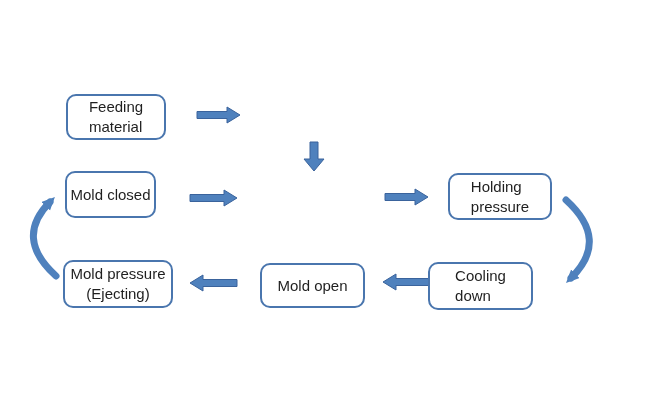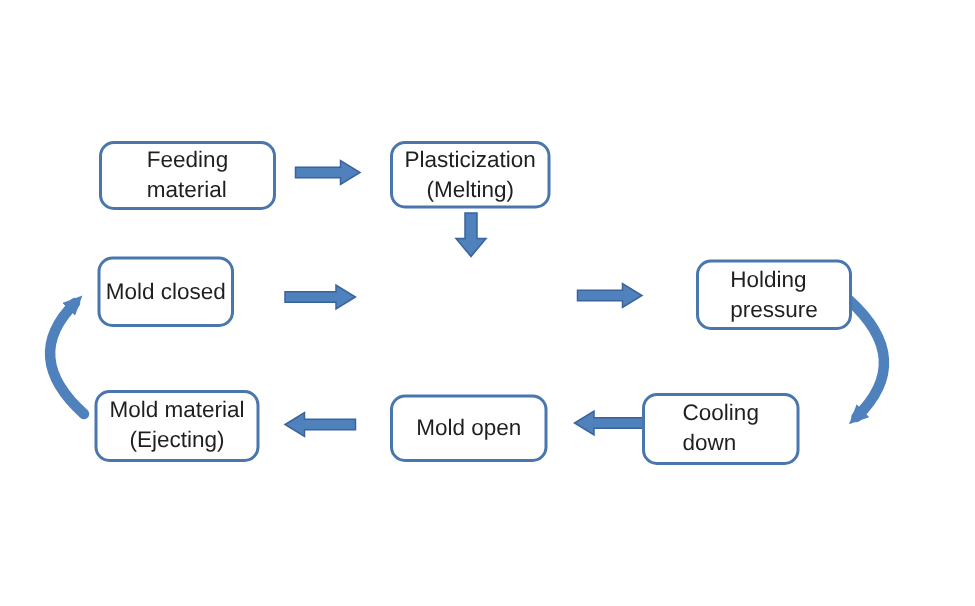--- a/index.html
+++ b/index.html
@@ -16,25 +16,25 @@
     position:absolute;box-sizing:border-box;
     background:var(--box-fill,#ffffff);
     border:2px solid var(--box-border,#4a76ae);
     border-radius:10px;
     display:flex;align-items:center;justify-content:center;
     color:var(--text,#1f1f1f);
     font-size:15px;line-height:20px;
   }
   .node .lbl{white-space:pre-line;text-align:center;}
   .node.ta-left .lbl{text-align:left;}
-  .n-feeding  {left:66px; top:94px; width:118px;height:46px;}
+  .n-feeding  {left:66px; top:94px; width:100px;height:46px;}
   .n-plastic  {left:260px;top:94px; width:107px;height:45px;}
   .n-closed   {left:65px; top:171px;width:91px;height:47px;}
   .n-injection{left:259px;top:174px;width:108px;height:47px;}
-  .n-holding  {left:448px;top:173px;width:104px;height:47px;margin-left:16px;}
+  .n-holding  {left:448px;top:173px;width:104px;height:47px;}
   .n-release  {left:63px; top:260px;width:110px;height:48px;}
   .n-open     {left:260px;top:263px;width:105px;height:45px;align-items:center;}
   .n-cooling  {left:428px;top:262px;width:105px;height:48px;}
 </style>
 </head>
 <body>
 
 <div class="stage">
 
   <svg class="arrow-layer" viewBox="0 0 650 404" xmlns="http://www.w3.org/2000/svg">
@@ -59,37 +59,33 @@
     <path class="curve-arrow" d="M566,200 Q610,240 571,278" marker-end="url(#ah)"></path>
 
     <path class="curve-arrow" d="M56,276 Q14,238 50,202" marker-end="url(#ah)"></path>
   </svg>
 
   <div class="node n-feeding ta-left">
     <span class="lbl">Feeding
 material</span>
   </div>
 
-  <div class="node n-plastic">
-    <span class="lbl">Plasticization
-(Melting)</span>
-  </div>
 
   <div class="node n-closed">
     <span class="lbl">Mold closed</span>
   </div>
 
 
   <div class="node n-holding ta-left">
     <span class="lbl">Holding
 pressure</span>
   </div>
 
   <div class="node n-release">
-    <span class="lbl">Mold material
+    <span class="lbl">Mold pressure
 (Ejecting)</span>
   </div>
 
   <div class="node n-open">
     <span class="lbl">Mold open</span>
   </div>
 
   <div class="node n-cooling ta-left">
     <span class="lbl">Cooling
 down</span>

